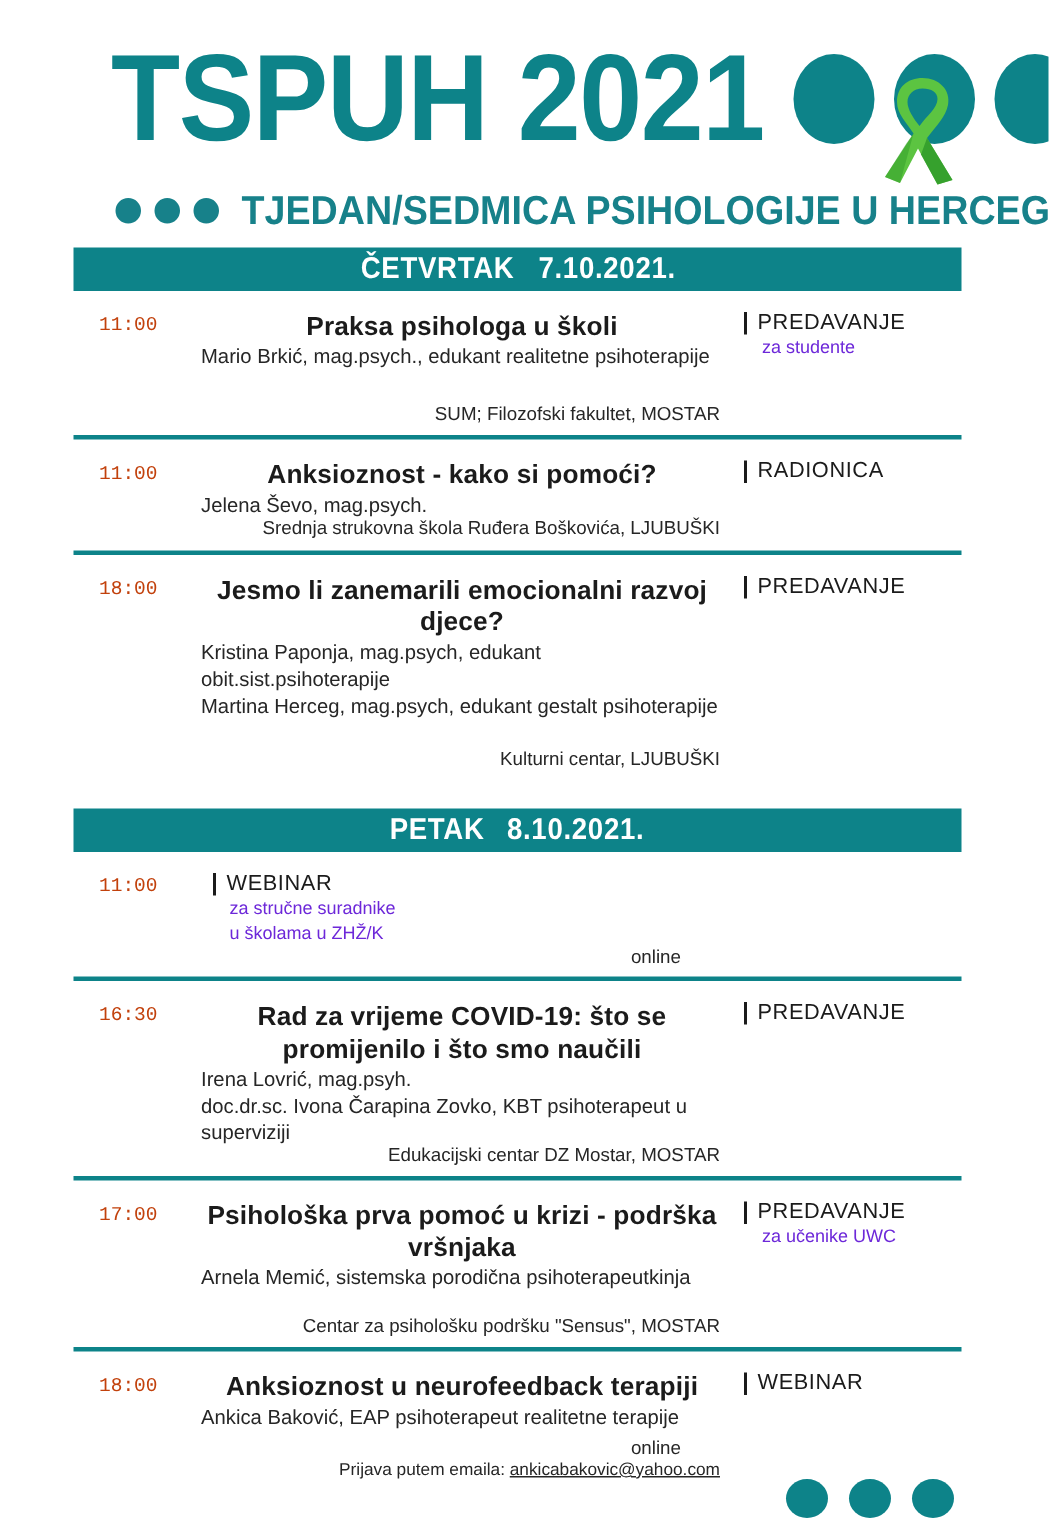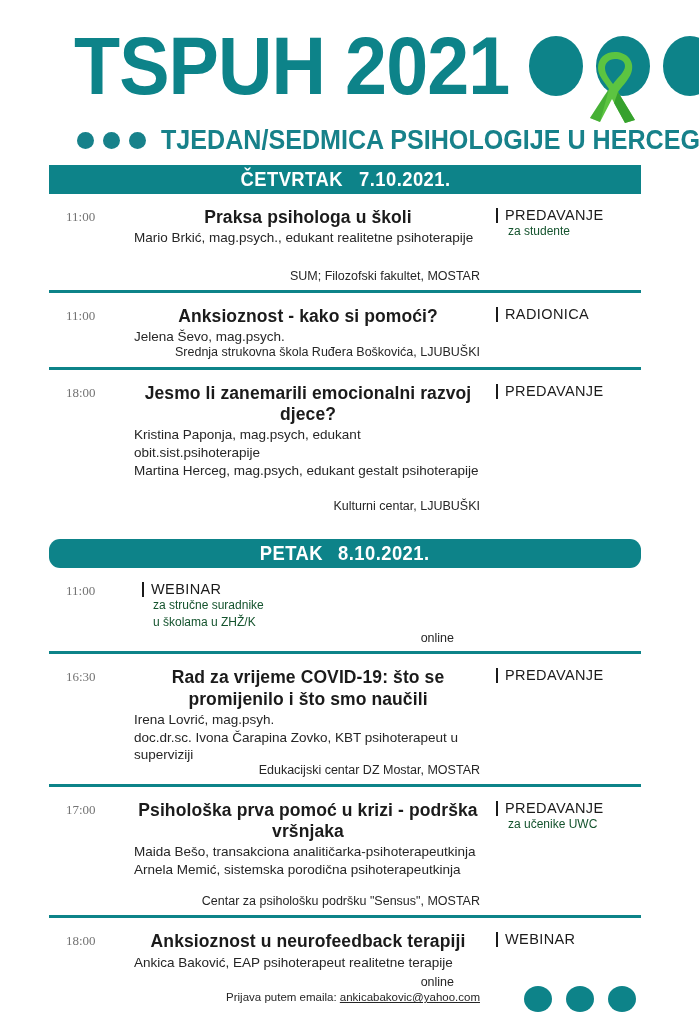--- a/index.html
+++ b/index.html
@@ -103,34 +103,34 @@
     gap: 8px;
   }
   .day-banner span {
     font-family: "Liberation Sans Narrow", "Liberation Sans", sans-serif;
     font-size: 20px;
     font-weight: 700;
     color: #ffffff;
     letter-spacing: 0.5px;
     transform: scaleX(0.92);
   }
-  .banner-spacer-petak { margin-top: 26px; border-radius: 11px; }
+  .banner-spacer-petak { margin-top: 26px; }
 
   
   .session {
     position: relative;
     padding: 13px 10px 0 22px;
     display: flex;
   }
   .sess-time {
     width: 68px;
     flex: 0 0 68px;
-    font-family: Liberation Serif, serif;
+    font-family: Liberation Mono, monospace;
     font-size: 13px;
-    color: #737373;
+    color: #c2410c;
     padding-top: 2px;
     letter-spacing: 0px;
   }
   .sess-body {
     flex: 1 1 auto;
     min-width: 0;
     padding-right: 6px;
   }
   .sess-title {
     font-family: "Liberation Sans Narrow", "Liberation Sans", sans-serif;
@@ -167,21 +167,21 @@
     content: "";
     position: absolute;
     left: 0; top: 1px;
     width: 1.5px;
     height: 15px;
     background: #1b1b1b;
   }
   .sess-note {
     font-family: "Liberation Sans Narrow", "Liberation Sans", sans-serif;
     font-size: 12px;
-    color: #14532d;
+    color: #6d28d9;
     line-height: 1.3;
     margin-top: 1px;
   }
   .sess-note.indent { padding-left: 12px; }
   .sess-note.align-left { padding-left: 11px; }
 
   .sess-venue-wrap {
     padding: 0 10px 0 22px;
     display: flex;
   }
@@ -350,21 +350,20 @@
   <div class="sess-venue-wrap" style="margin-top:-1px;">
     <div class="sess-venue">Edukacijski centar DZ Mostar, MOSTAR</div>
   </div>
   <div class="rule" style="margin-top:7px;"></div>
 
   <div class="session">
     <div class="sess-time">17:00</div>
     <div class="sess-body">
       <div class="sess-title">Psihološka prva pomoć u krizi - podrška vršnjaka</div>
       <div class="sess-people">
-        <div class="sess-person">Maida Bešo, transakciona analitičarka-psihoterapeutkinja</div>
         <div class="sess-person">Arnela Memić, sistemska porodična psihoterapeutkinja</div>
       </div>
     </div>
     <div class="sess-right">
       <div class="sess-kind">PREDAVANJE</div>
       <div class="sess-note indent">za učenike UWC</div>
     </div>
   </div>
   <div class="sess-venue-wrap" style="margin-top:16px;">
     <div class="sess-venue">Centar za psihološku podršku "Sensus", MOSTAR</div>

